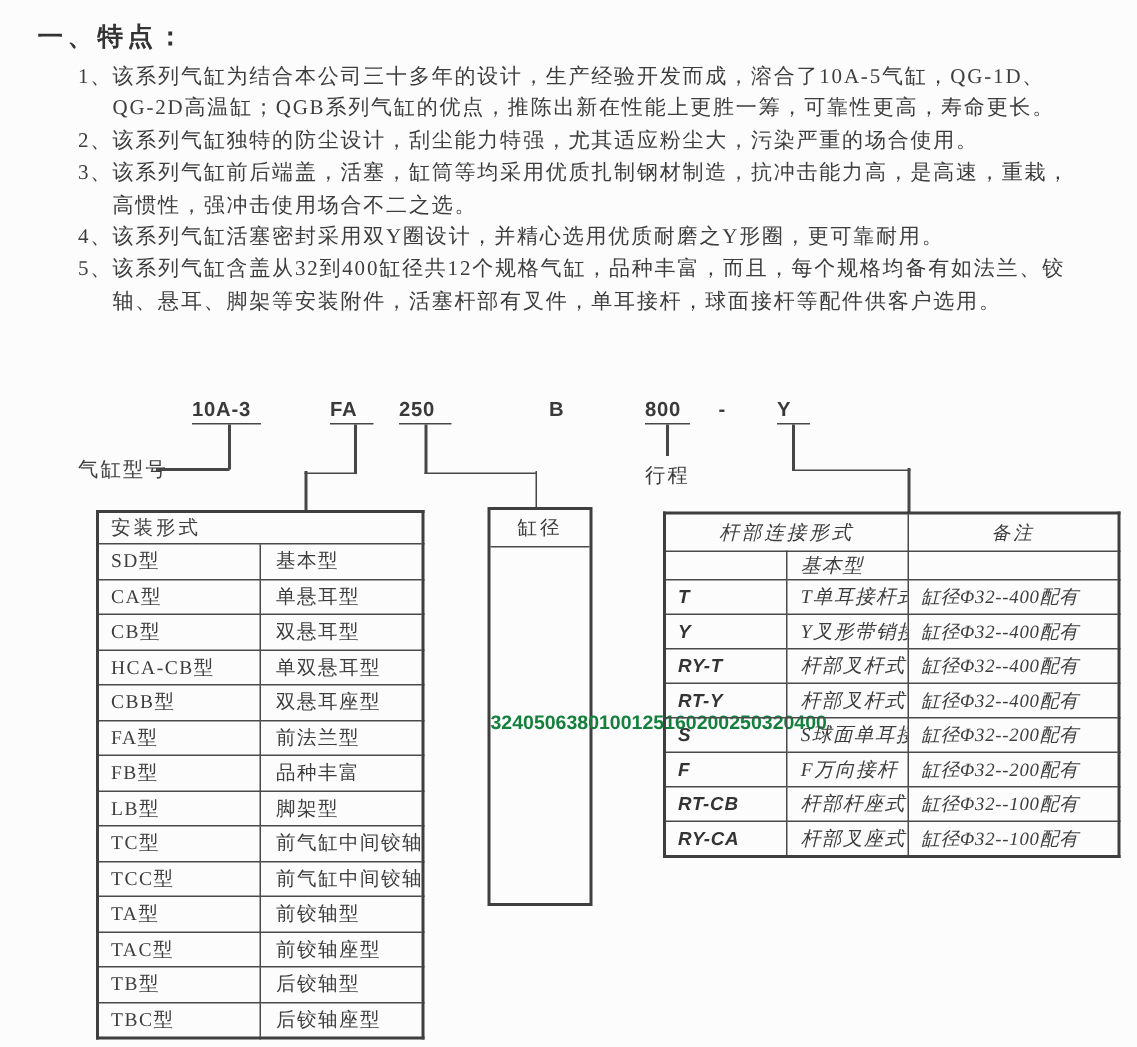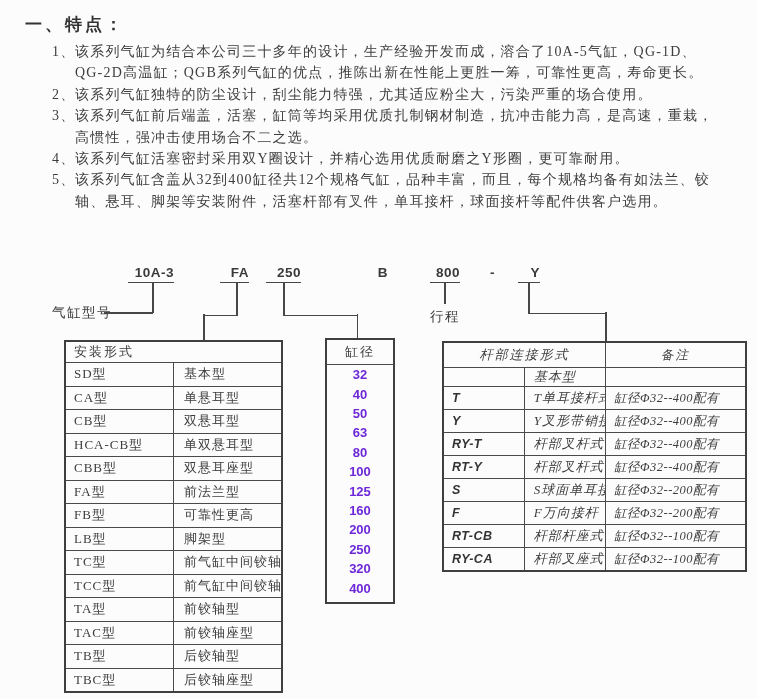--- a/index.html
+++ b/index.html
@@ -14,21 +14,21 @@
     white-space:nowrap;
   }
   .feat-lines { position:absolute; left:45px; top:41px; }
   .feat-line {
     position:relative; height:21.4px; line-height:21.4px; padding-left:30px;
     font-size:14px; letter-spacing:1.2px; white-space:nowrap; color:#3d3d3d;
   }
   .feat-num { position:absolute; left:7px; }
   
   .code-part {
-    position:absolute; top:264px; height:18px; line-height:18px; text-align:right;
+    position:absolute; top:264px; height:18px; line-height:18px; text-align:left;
     font-family:"Liberation Sans","DejaVu Sans",sans-serif; font-weight:bold;
     font-size:13.5px; color:#3a3a3a; letter-spacing:0.5px;
   }
   .underlined { border-bottom:1.5px solid #474747; }
   .vline, .hline { position:absolute; background:#474747; }
   .vline { width:1.5px; }
   .hline { height:1.5px; }
   .diagram-label {
     position:absolute; font-size:13.5px; letter-spacing:1.5px; color:#3d3d3d;
     white-space:nowrap;
@@ -42,24 +42,24 @@
   }
   .mount-tbl { left:64px; top:340px; width:219px; }
   .mount-tbl td { height:22.5px; }
   .mount-tbl .hdr td { height:20px; padding-left:8px; letter-spacing:2px; }
   .mount-tbl .c1 { width:68px; padding-left:8px; }
   .mount-tbl .c2 { width:151px; padding-left:10px; }
   .bore-tbl { position:absolute; left:325px; top:338px; width:66px; height:262px;
     border:2px solid #3f3f3f; }
   .bore-hdr { height:24px; line-height:24px; text-align:center; font-size:13px;
     letter-spacing:2px; border-bottom:1px solid #4a4a4a; color:#3d3d3d; }
-  .bore-vals { display:flex; flex-direction:column; justify-content:space-around;
+  .bore-vals { display:flex; flex-direction:row; justify-content:space-around;
     align-items:center; height:233px;
     font-family:"Liberation Sans","DejaVu Sans",sans-serif; font-weight:bold;
-    font-size:13px; color:#6d28d9; }
+    font-size:13px; color:#15803d; }
   .rod-tbl { left:442px; top:341px; width:305px; }
   .rod-tbl td { height:22px;font-style:italic; }
   .rod-tbl .hdr td { height:24px; text-align:center; letter-spacing:2px; }
   .rod-tbl .base-row td { height:17px; }
   .rod-tbl .c1 { width:56px; padding-left:8px;
     font-family:"Liberation Sans","DejaVu Sans",sans-serif; font-weight:bold;
     font-size:12.5px; letter-spacing:0.5px; color:#333; }
   .rod-tbl .c2 { width:110px; padding-left:9px; font-size:13px; }
   .rod-tbl .c3 { width:139px; padding-left:8px; font-size:12.5px; letter-spacing:0.5px; }
 </style>
@@ -154,21 +154,21 @@
     <tr>
           <td class="c1">CBB型</td>
           <td class="c2">双悬耳座型</td>
         </tr>
     <tr>
           <td class="c1">FA型</td>
           <td class="c2">前法兰型</td>
         </tr>
     <tr>
           <td class="c1">FB型</td>
-          <td class="c2">可靠性更高</td>
+          <td class="c2">品种丰富</td>
         </tr>
     <tr>
           <td class="c1">LB型</td>
           <td class="c2">脚架型</td>
         </tr>
     <tr>
           <td class="c1">TC型</td>
           <td class="c2">前气缸中间铰轴型</td>
         </tr>
     <tr>

